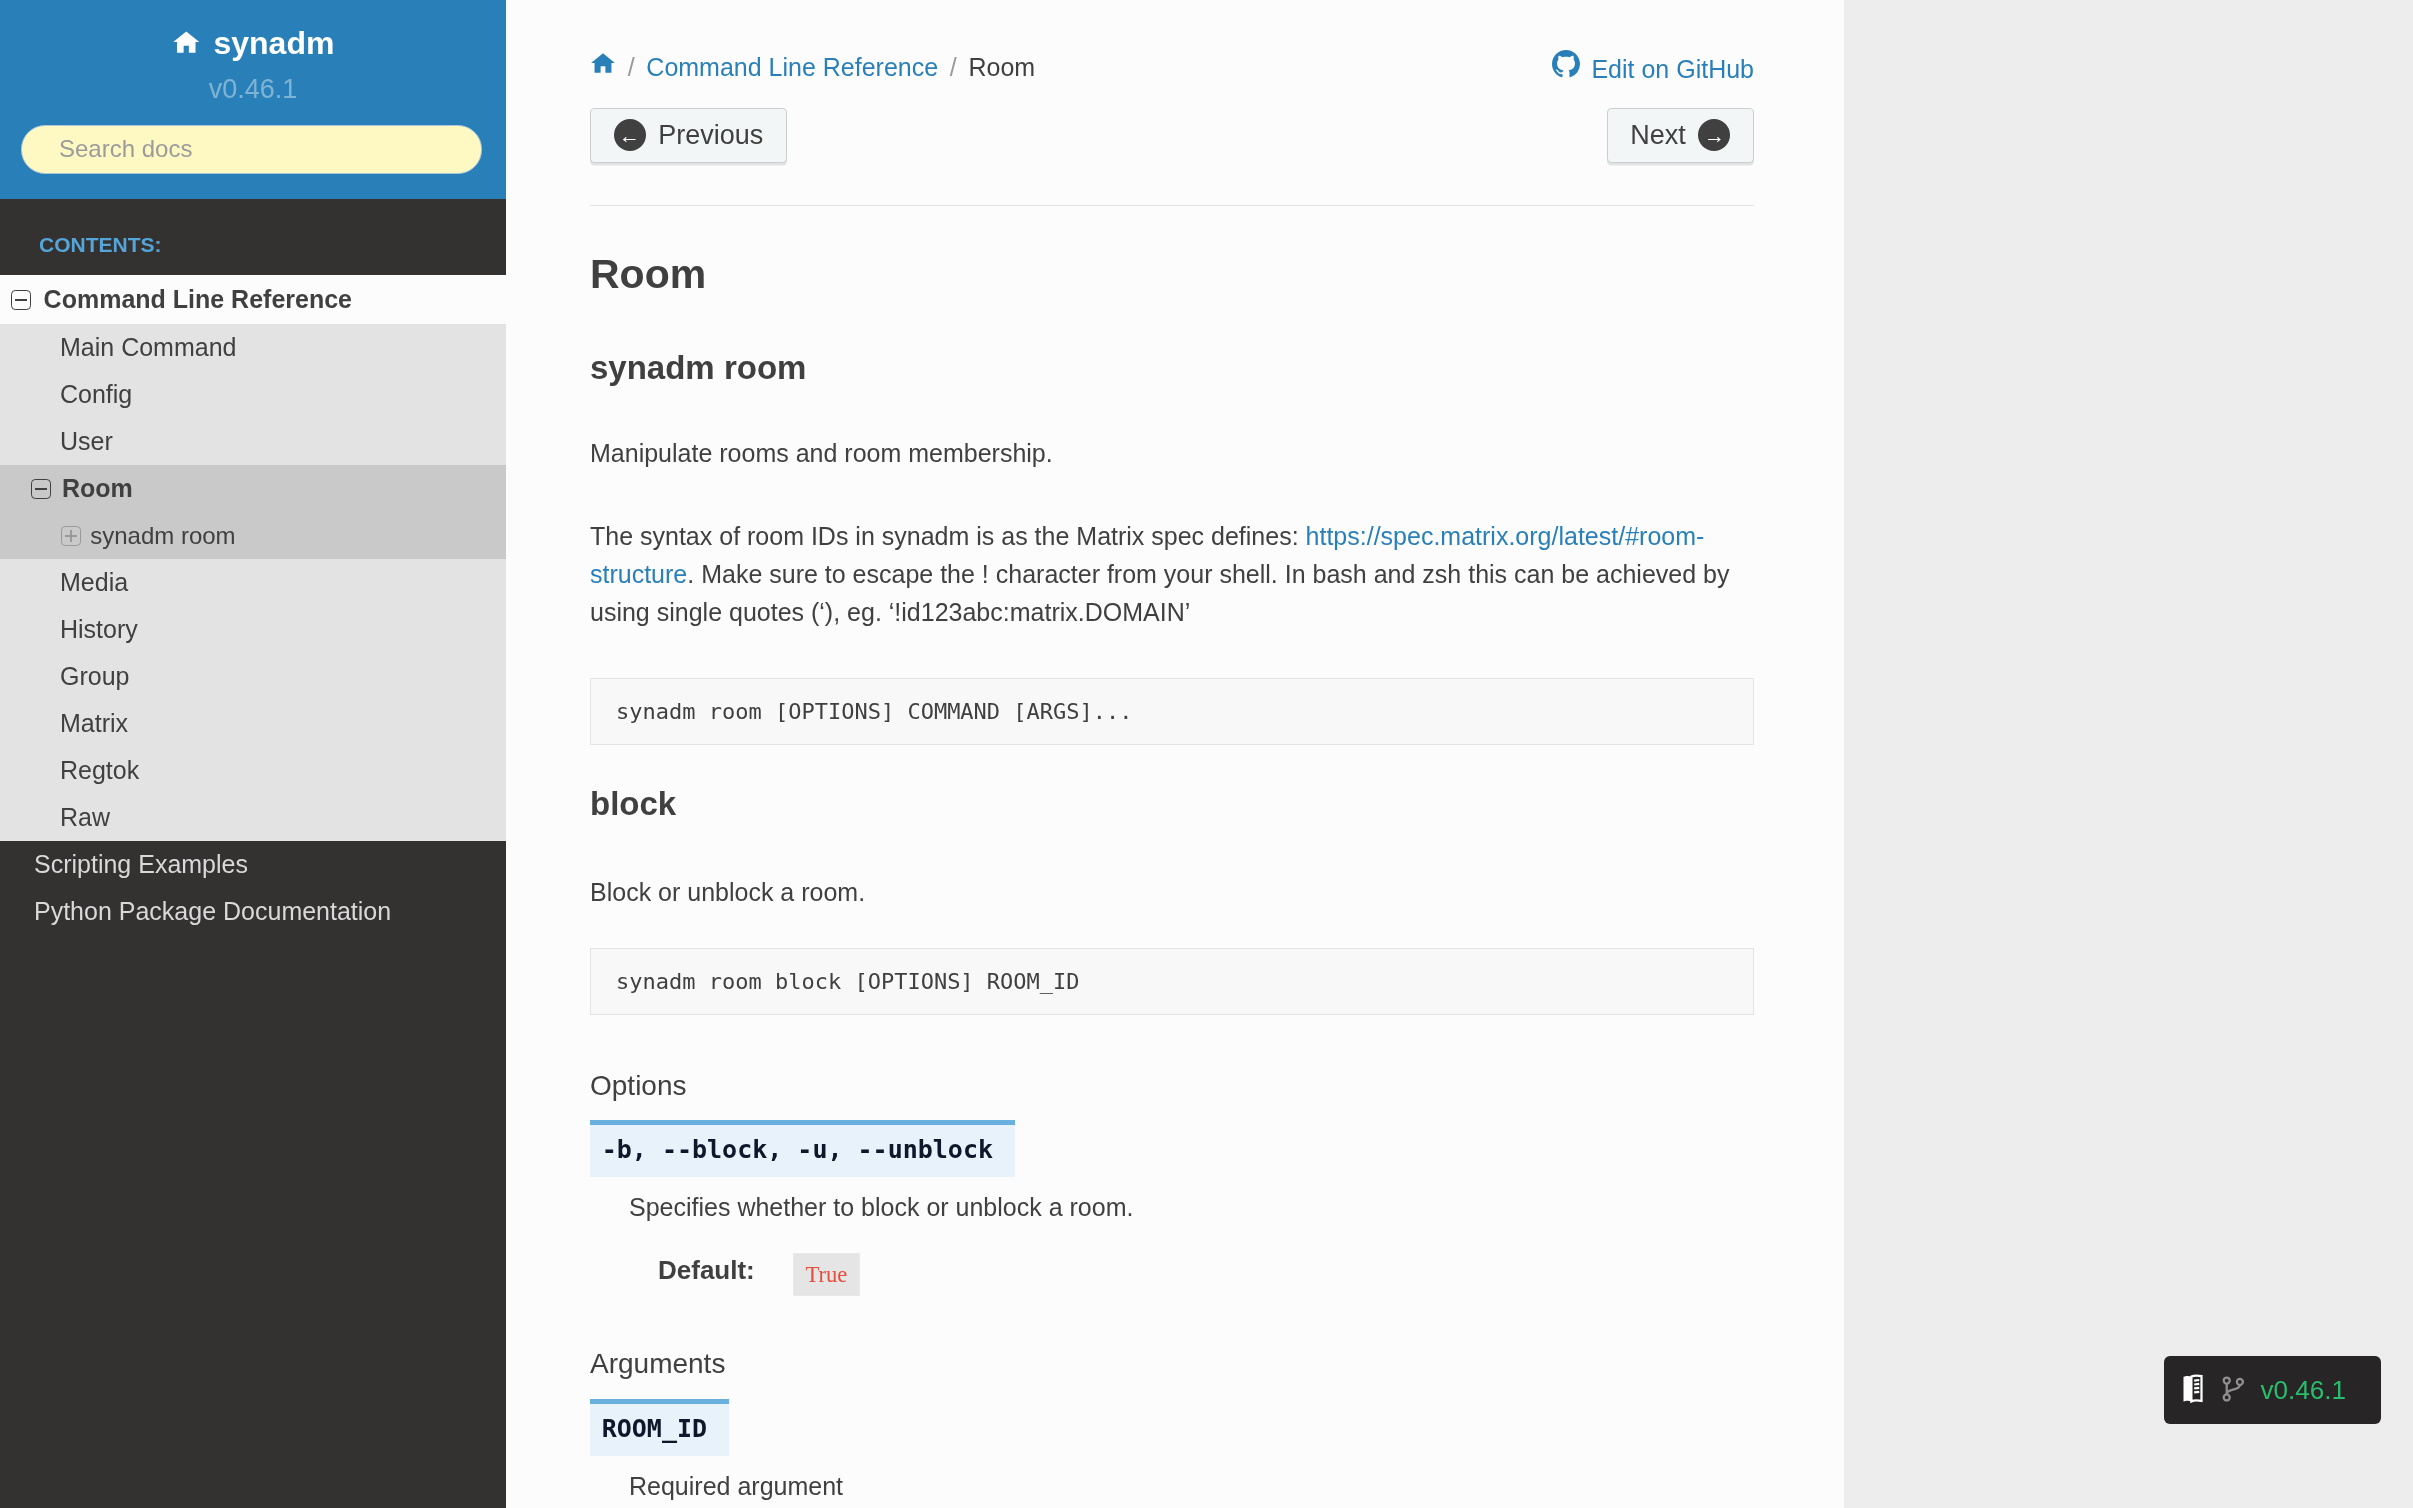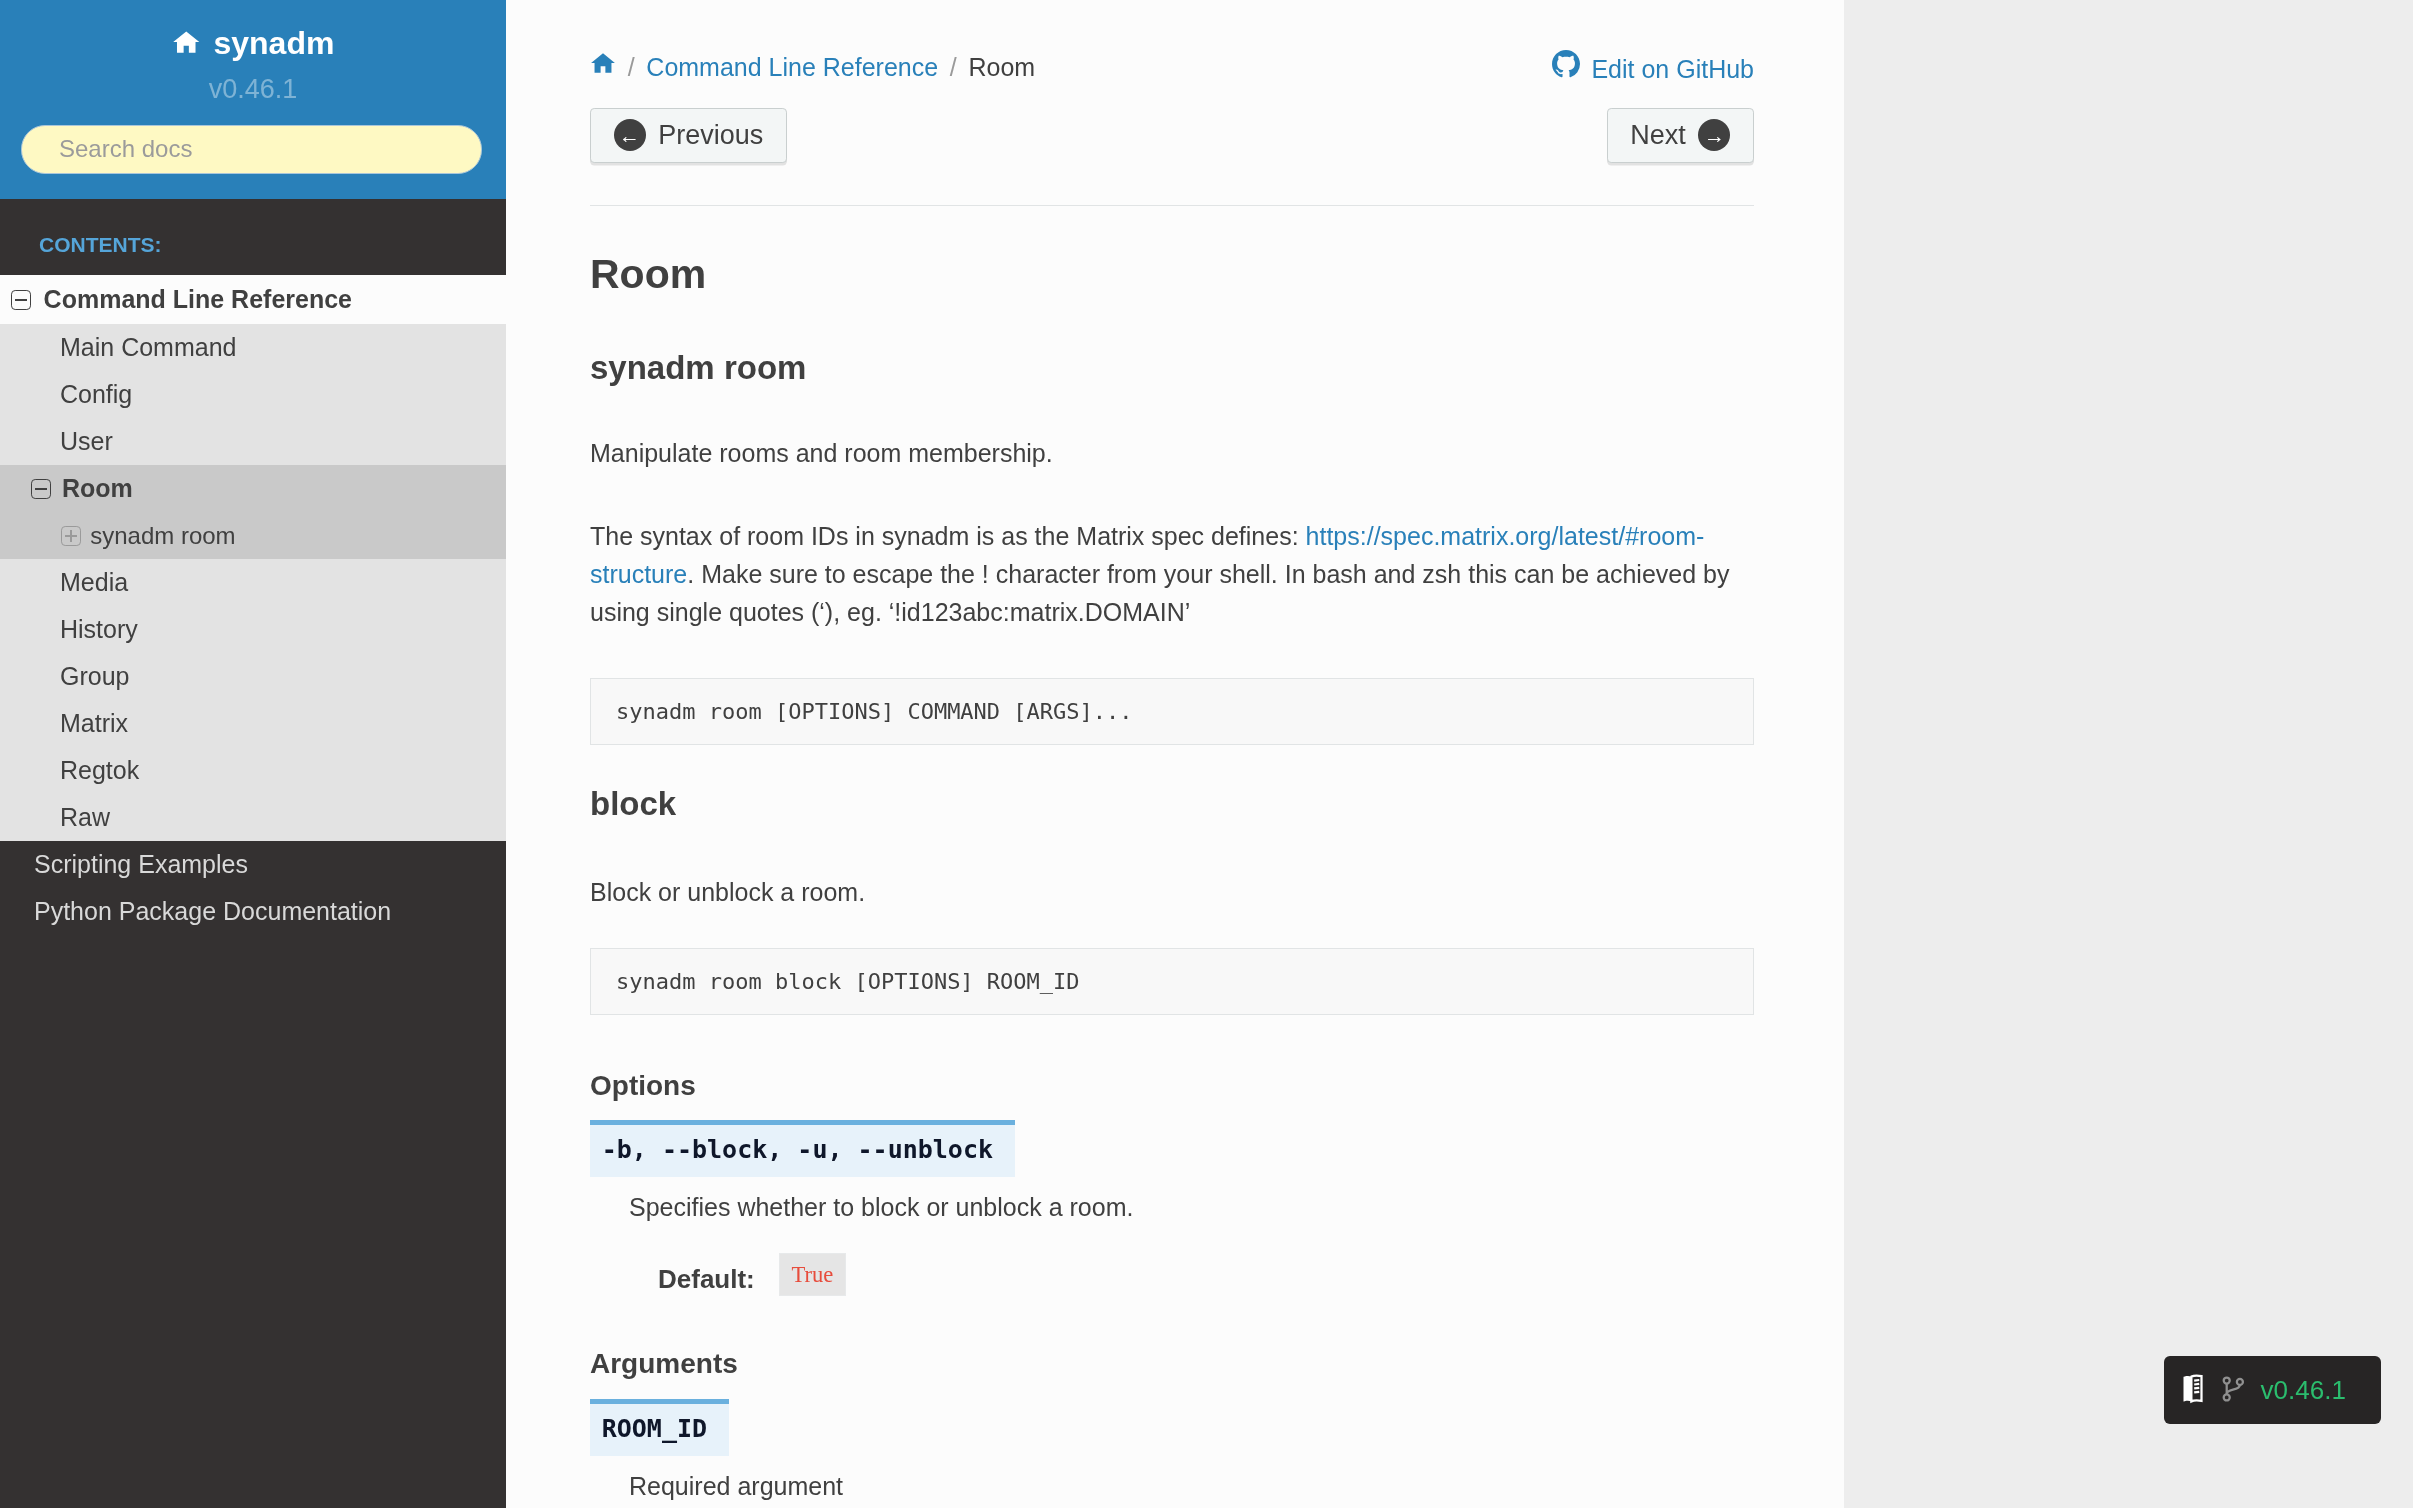--- a/index.html
+++ b/index.html
@@ -53,27 +53,27 @@
   hr.rule{border:none;border-top:1.7px solid #e1e4e5;margin:42px 0 0;}
   h1.title{margin:44px 0 0;font-size:41px;line-height:49px;font-weight:700;color:#404040;}
   h2.subtitle{margin:49px 0 0;font-size:33px;line-height:39px;font-weight:700;color:#404040;}
   p.body{margin:45px 0 0;font-size:25px;line-height:38px;color:#404040;}
   p.intro{margin-top:47px;}
   .codeblock{margin:47px 0 0;box-sizing:border-box;background:#f8f8f8;border:1.7px solid #e1e4e5;
     padding:19px 17px 19px 25px;font-family:"DejaVu Sans Mono",monospace;font-size:22px;line-height:27px;color:#404040;}
   h2.block-h{margin:39px 0 0;}
   p.block-p{margin-top:50px;}
   .codeblock.second{margin-top:37px;}
-  p.rubric{margin:54px 0 0;font-size:28px;line-height:34px;font-weight:700;color:#404040;}
+  p.rubric{margin:54px 0 0;font-size:28px;line-height:34px;font-weight:400;color:#404040;}
   p.rubric.args{margin-top:51px;}
   .opt-dt{margin:17.6px 0 0;display:table;background:#e7f2fa;border-top:5.9px solid #6ab0de;
     padding:10px 22px 11.7px 11.7px;font-family:"DejaVu Sans Mono",monospace;font-weight:bold;
     font-size:25px;line-height:30px;color:#0f172a;}
   .opt-dd{margin:11.7px 0 0 39px;font-size:25px;line-height:38px;color:#404040;}
-  .def-line{margin:27px 0 0 68px;display:flex;align-items:flex-end;gap:24px;font-size:26px;line-height:34px;}
+  .def-line{margin:27px 0 0 68px;display:flex;align-items:flex-start;gap:38px;font-size:26px;line-height:34px;}
   .def-label{font-weight:bold;color:#404040;}
   .inline-code{background:#e5e5e5;border:1.7px solid #e7e9ea;padding:3.4px 11.7px;
     font-family:Liberation Serif, serif;font-size:22.6px;color:#e74c3c;}
   
   .flyout{position:absolute;left:2164px;top:1356px;width:217px;height:68px;box-sizing:border-box;
     background:#272525;border-radius:5.9px;display:flex;align-items:center;padding:0 15px;gap:16px;cursor:pointer;}
   .flyout-version{color:#2bbd6e;font-size:26px;}
 </style>
 </head>
 <body>

